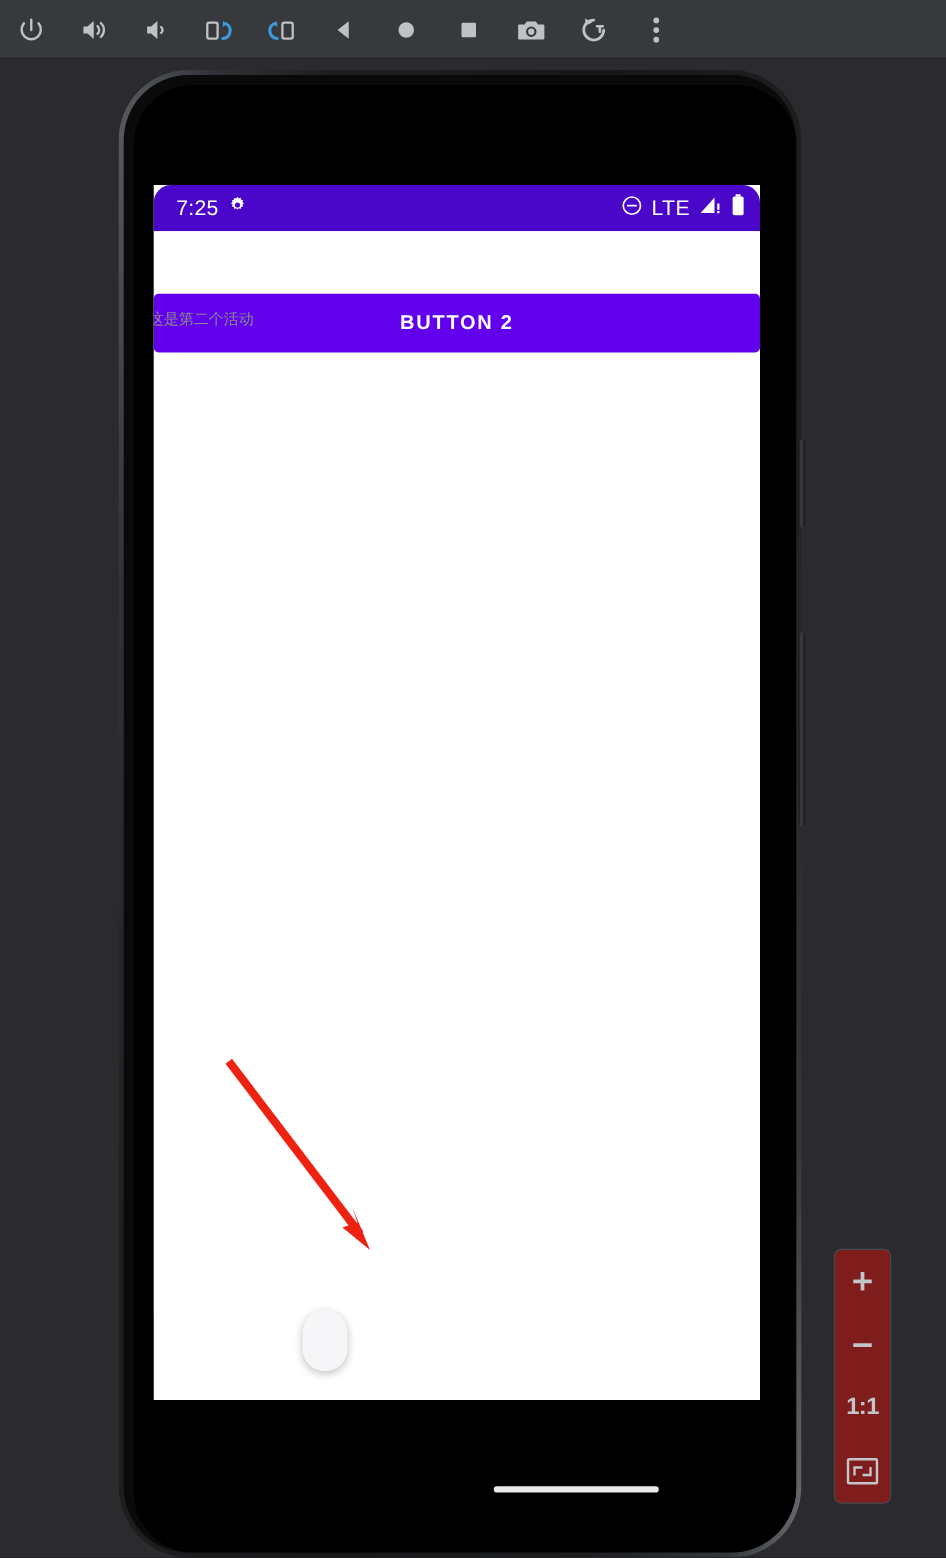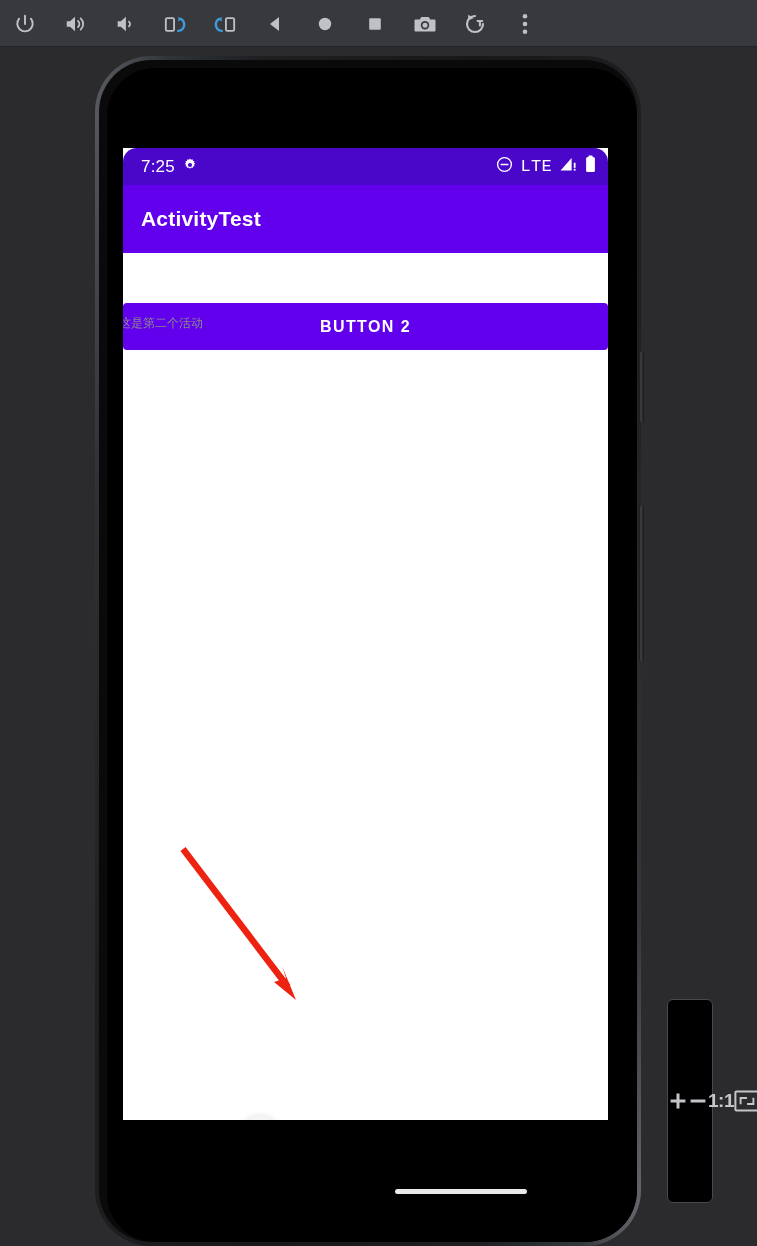--- a/index.html
+++ b/index.html
@@ -118,21 +118,21 @@
     display: flex;
     align-items: center;
     padding: 0 12px 0 18px;
     color: #ffffff;
     gap: 20px;
   }
   #status-left { display: flex; align-items: center; gap: 7px; }
   #status-clock { font-size: 17px; letter-spacing: .2px; }
   #status-right {
     margin-left: auto;
-    display: flex; align-items: center; gap: 7px; font-family: Liberation Mono, monospace;
+    display: flex; align-items: center; gap: 7px;
   }
   #status-lte { font-size: 17px; letter-spacing: .3px; }
 
   #app-bar {
     width: 485px; height: 68px;
     background: #6200ee;
     display: flex; align-items: center;
     padding-left: 18px;
   }
   #app-bar-title {
@@ -192,25 +192,25 @@
     left: 170px; top: 835px;
     width: 140px; height: 175px;
     pointer-events: none;
   }
 
   
   #zoom-controls {
     position: absolute;
     left: 667px; top: 999px;
     width: 46px; height: 204px;
-    background: #000000;
+    background: #7f1d1d;
     border: 1px solid #46494d;
     border-radius: 6px;
     display: flex;
-    flex-direction: row;
+    flex-direction: column;
     align-items: center;
   }
   .zoom-btn {
     width: 46px; height: 51px;
     display: flex; align-items: center; justify-content: center;
     cursor: pointer;
     color: #c3c5c8;
   }
   #zoom-reset-label {
     font-size: 19px;
@@ -349,23 +349,20 @@
         </span>
         <span>
           <svg width="11" height="18" viewBox="0 0 11 18">
             <rect x="3.4" y="0.4" width="4.2" height="2" rx=".6" fill="#ffffff"></rect>
             <rect x="1.1" y="2.1" width="8.8" height="15" rx="1.5" fill="#ffffff"></rect>
           </svg>
         </span>
       </div>
     </div>
 
-    <div id="app-bar">
-      <span id="app-bar-title">ActivityTest</span>
-    </div>
 
     <div id="app-body">
       <button id="button-2">BUTTON 2</button>
       <div id="body-text">这是第二个活动</div>
 
       <div id="toast">
         
         
       </div>
     </div>

